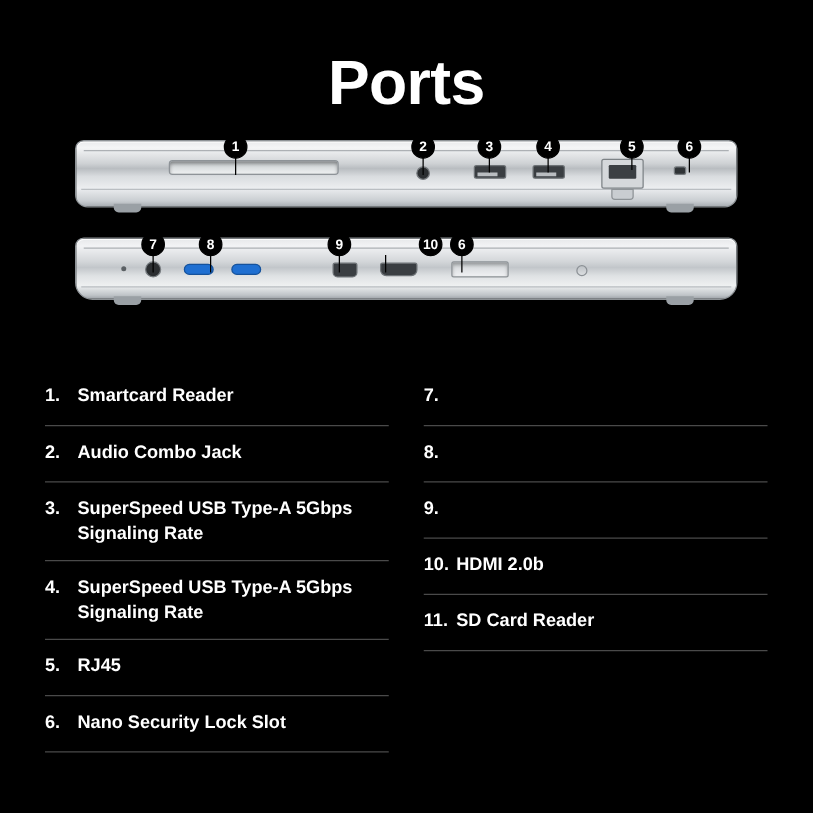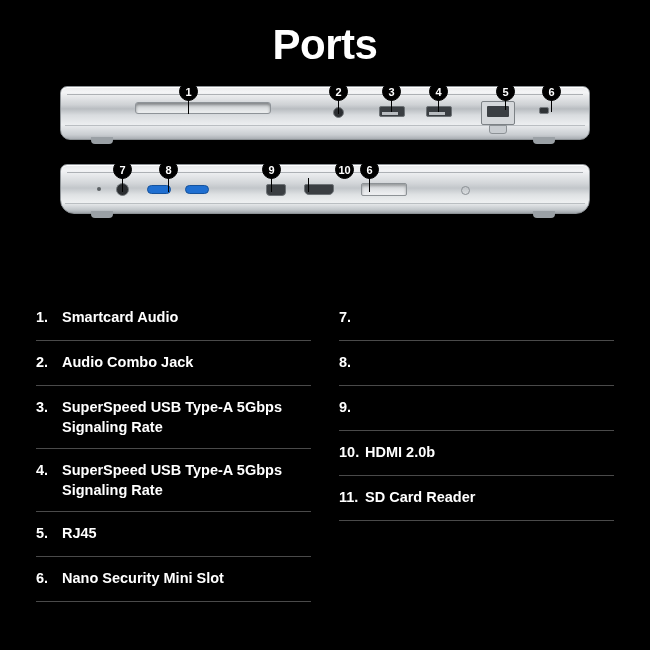--- a/index.html
+++ b/index.html
@@ -13,24 +13,24 @@
   }
   #page {
     position: relative;
     width: 650px; height: 650px;
     background: #000;
   }
 
   
   .title {
     text-align: center;
-    font-size: 42px;
+    font-size: 50px;
     font-weight: bold;
     letter-spacing: -0.5px;
-    padding-top: 22px;
+    padding-top: 39px;
     line-height: 1.1;
   }
 
   
   .laptops {
     position: relative;
     width: 650px;
     height: 165px;
     margin-top: 14px;
   }
@@ -349,41 +349,41 @@
     <div class="leader" style="left:369px; top:96px; height:14px;"></div>
     <div class="badge" style="left:360px; top:78px;">6</div>
 
   </div>
 
   <div class="legend">
 
     <div class="col">
       <div class="row">
         <div class="num">1.</div>
-        <div class="lbl">Smartcard Audio</div>
+        <div class="lbl">Smartcard Reader</div>
       </div>
       <div class="row">
         <div class="num">2.</div>
         <div class="lbl">Audio Combo Jack</div>
       </div>
       <div class="row">
         <div class="num">3.</div>
         <div class="lbl">SuperSpeed USB Type-A 5Gbps Signaling Rate</div>
       </div>
       <div class="row">
         <div class="num">4.</div>
         <div class="lbl">SuperSpeed USB Type-A 5Gbps Signaling Rate</div>
       </div>
       <div class="row">
         <div class="num">5.</div>
         <div class="lbl">RJ45</div>
       </div>
       <div class="row">
         <div class="num">6.</div>
-        <div class="lbl">Nano Security Mini Slot</div>
+        <div class="lbl">Nano Security Lock Slot</div>
       </div>
     </div>
 
     <div class="col">
       <div class="row">
         <div class="num">7.</div>
       </div>
       <div class="row">
         <div class="num">8.</div>
       </div>

